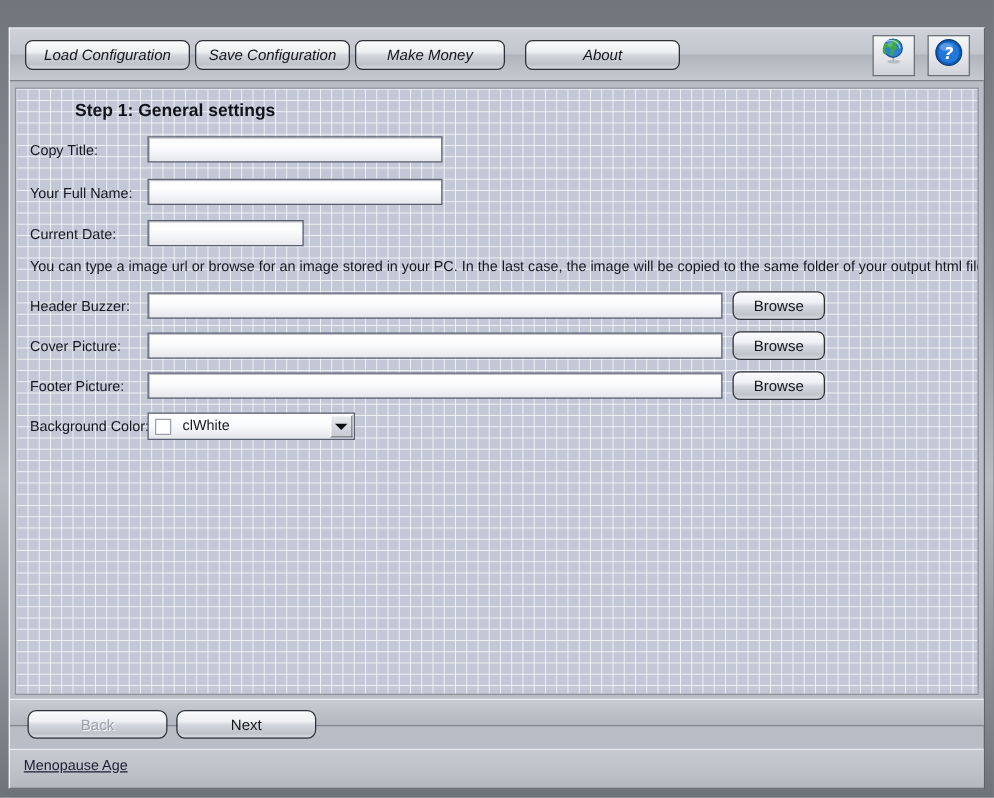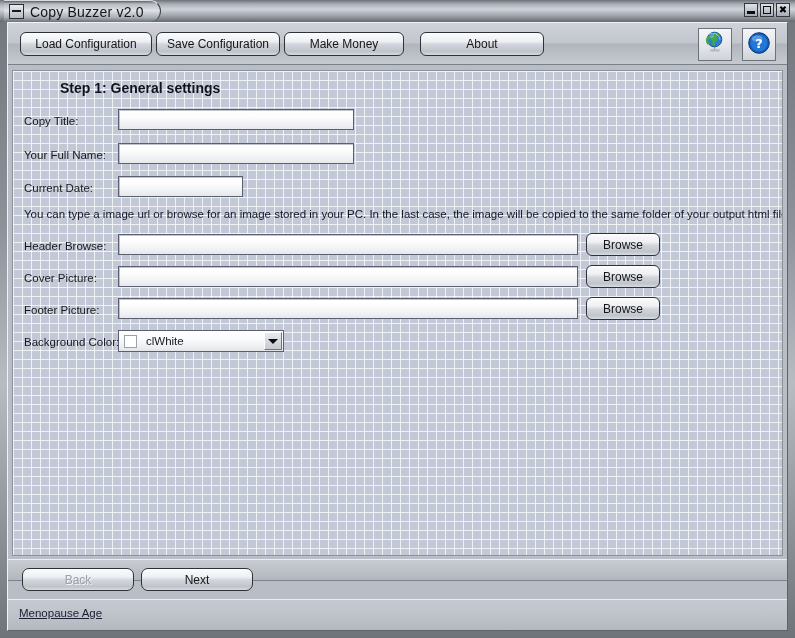--- a/index.html
+++ b/index.html
@@ -126,20 +126,21 @@
 
   
   .toolbar {
     position: absolute;
     left: 8px; top: 23px;
     width: 779px;
     height: 42px;
     background: linear-gradient(to bottom, #cfd2d8 0%, #c2c6cd 48%, #b0b4bc 52%, #c6cad0 100%);
     border-bottom: 1px solid #7c8089;
     box-sizing: border-box;
+    font-style: italic;
   }
   .tbtn {
     position: absolute;
     top: 9px;
     height: 24px;
     border: 1px solid #2e3138;
     border-radius: 6px;
     background: linear-gradient(to bottom,
         #fbfbfc 0%, #eef0f3 38%, #d2d6dc 52%, #bec3ca 84%, #d7dae0 100%);
     box-shadow: inset 0 1px 0 #ffffff;
@@ -331,37 +332,20 @@
     cursor: pointer;
   }
 </style>
 </head>
 <body>
 
 <div id="app">
   <div class="window">
     <div class="frame-outer"></div>
 
-    <div class="titlebar">
-      <div class="title-tab">
-        <span class="sysmenu-box"></span>
-        <span class="title-text">Copy Buzzer v2.0</span>
-      </div>
-      <div class="win-buttons">
-        <div class="win-btn wb-min">
-            <i></i>
-          </div>
-        <div class="win-btn wb-max">
-            <i></i>
-          </div>
-        <div class="win-btn wb-close">
-            <i>✖</i>
-          </div>
-      </div>
-    </div>
 
     <div class="frame-inner"></div>
 
     <div class="toolbar">
       <div class="tbtn" id="tb0">Load Configuration</div>
       <div class="tbtn" id="tb1">Save Configuration</div>
       <div class="tbtn" id="tb2">Make Money</div>
       <div class="tbtn" id="tb3">About</div>
 
       <div class="iconbtn" id="icon-globe">
@@ -400,21 +384,21 @@
       <input class="tinput" style="left: 105px; top: 38px; width: 236px;" value="">
 
       <div class="lbl" style="left:11px; top:78px;">Your Full Name:</div>
       <input class="tinput" style="left: 105px; top: 72px; width: 236px;" value="">
 
       <div class="lbl" style="left:11px; top:111px;">Current Date:</div>
       <input class="tinput" style="left: 105px; top: 105px; width: 125px;" value="">
 
       <div class="hint">You can type a image url or browse for an image stored in your PC. In the last case, the image will be copied to the same folder of your output html file.</div>
 
-      <div class="lbl" style="left:11px; top:169px;">Header Browse:</div>
+      <div class="lbl" style="left:11px; top:169px;">Header Buzzer:</div>
       <input class="tinput" style="left: 105px; top: 163px; width: 460px;" value="">
       <div class="browse" style="left:573px; top:162px;">Browse</div>
 
       <div class="lbl" style="left:11px; top:201px;">Cover Picture:</div>
       <input class="tinput" style="left: 105px; top: 195px; width: 460px;" value="">
       <div class="browse" style="left:573px; top:194px;">Browse</div>
 
       <div class="lbl" style="left:11px; top:233px;">Footer Picture:</div>
       <input class="tinput" style="left: 105px; top: 227px; width: 460px;" value="">
       <div class="browse" style="left:573px; top:226px;">Browse</div>

